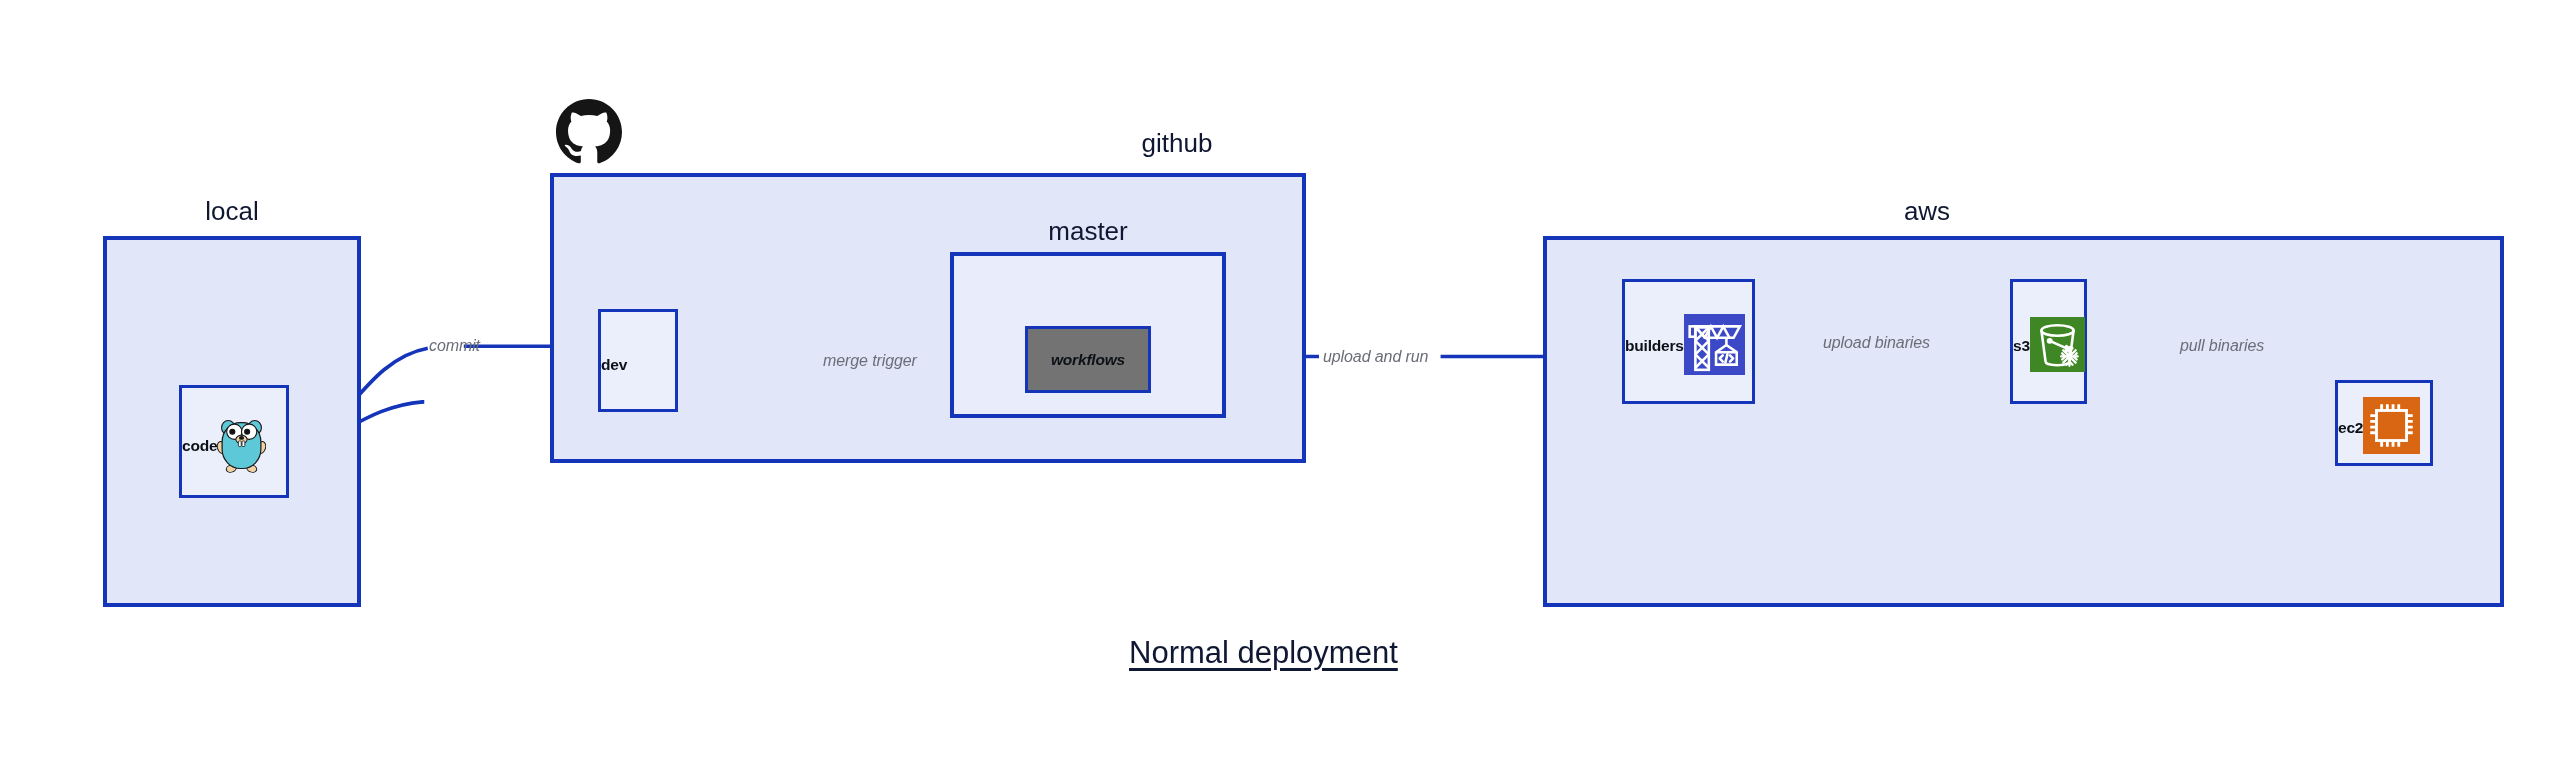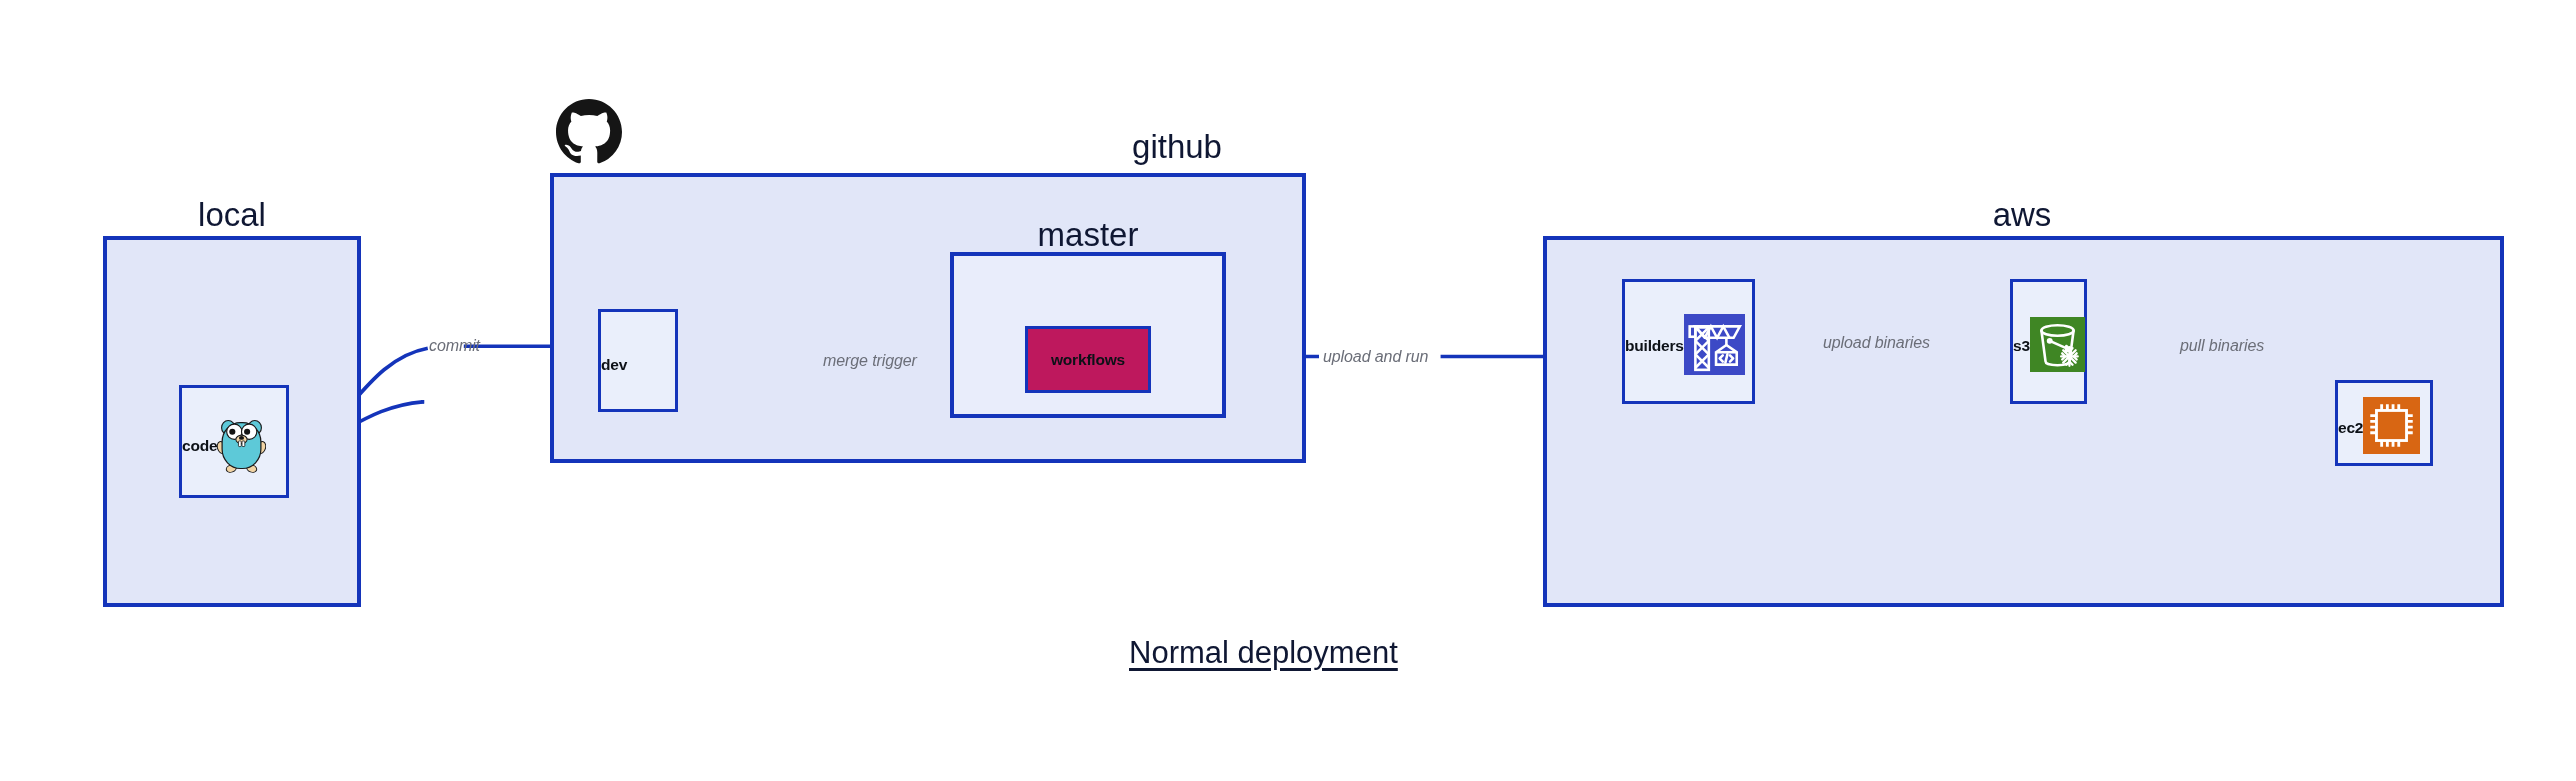--- a/index.html
+++ b/index.html
@@ -35,37 +35,38 @@
     background: #e1e6f8;
     border: 4.1px solid #1434ba;
     box-sizing: border-box;
   }
   .group-box.nested {
     background: #e9edfb;
   }
   .group-label {
     position: absolute;
     color: #0f1733;
-    font-size: 33px;
+    font-size: 26px;
     font-weight: 400;
     white-space: nowrap;
     letter-spacing: 0px;
   }
   
   .node-box {
     position: absolute;
     background: #eaeffb;
     border: 3.6px solid #1434ba;
     box-sizing: border-box;
     display: flex;
     flex-direction: row;
     align-items: center;
   }
   .node-box.white {
-    background: #be185d;
+    background: #737373;
+    font-style: italic;
   }
   .node-title {
     color: #0d1117;
     font-weight: bold;
     font-size: 15.5px;
     margin-top: 9.3px;
     white-space: nowrap;
     letter-spacing: -0.2px;
   }
   .node-icon {
@@ -194,21 +195,21 @@
 
   <div class="node-box" style="left:598px; top:309px; width:80px; height:103px;">
     <div class="node-title">dev</div>
   </div>
 
   <div class="node-box white" style="left:1025px; top:326px; width:126px; height:67px;
               justify-content:center;">
     <div class="node-title" style="margin-top:0;">workflows</div>
   </div>
 
-  <div class="group-label" style="left:1893px; top:196px; width:258px; text-align:center;">aws</div>
+  <div class="group-label" style="left:1798px; top:196px; width:258px; text-align:center;">aws</div>
 
   <div class="group-box" style="left:1543px; top:236px; width:961px; height:371px;"></div>
 
   <div class="node-box" style="left:1622px; top:279px; width:133px; height:125px;">
     <div class="node-title">builders</div>
     <div class="node-icon">
       <svg width="61" height="61" viewBox="0 0 118 118">
         <rect x="0" y="0" width="118" height="118" fill="#3c49c6"></rect>
         <g stroke="#ffffff" stroke-width="5" fill="none" stroke-linejoin="miter">
 

